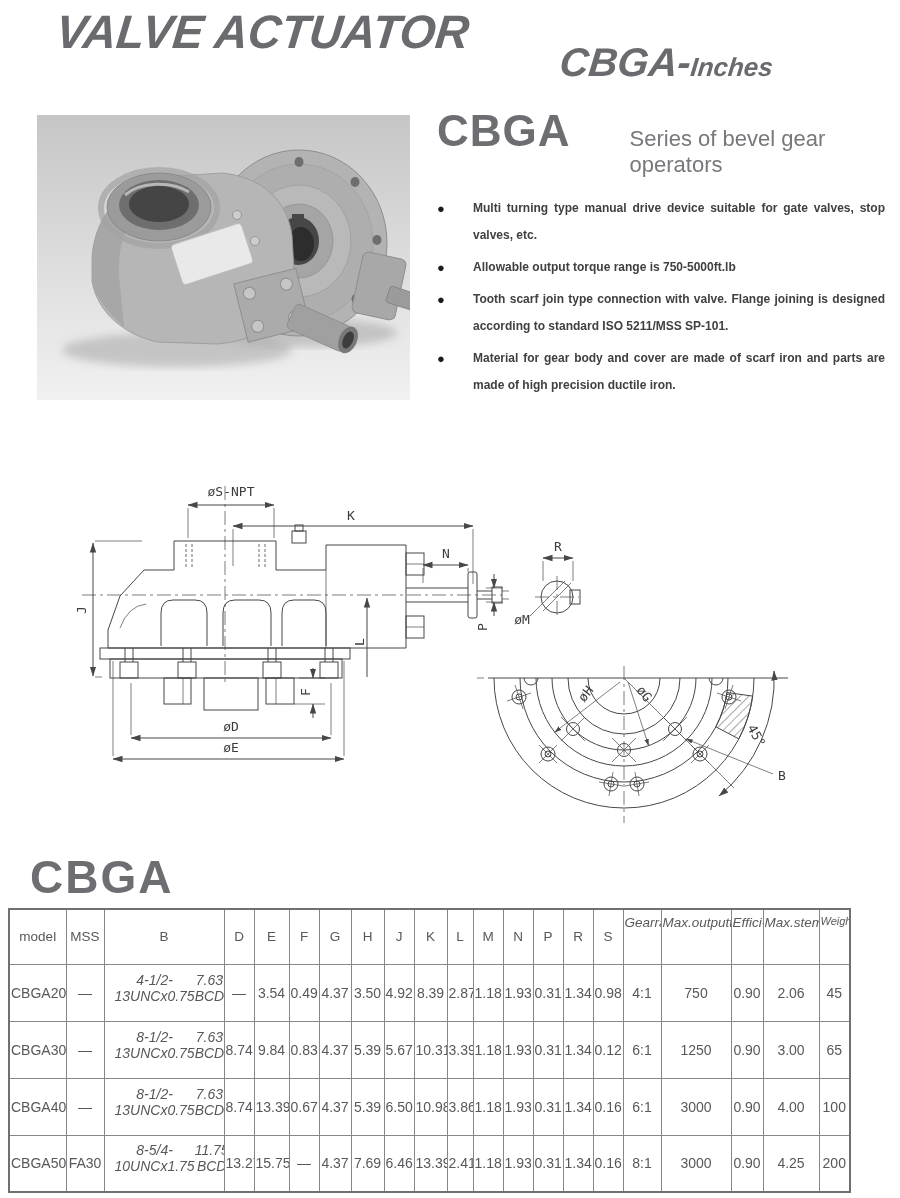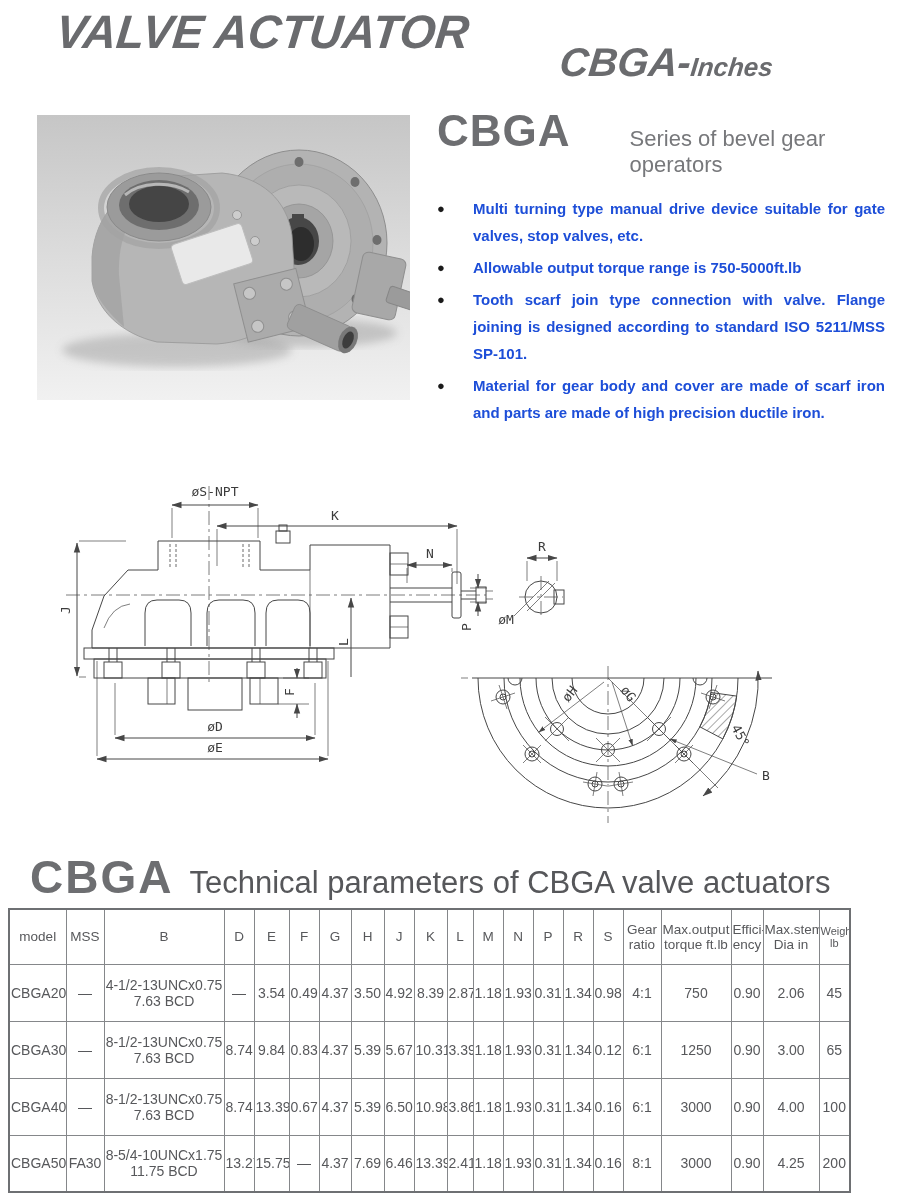--- a/index.html
+++ b/index.html
@@ -24,25 +24,25 @@
   .photo{position:absolute;left:37px;top:115px;width:373px;height:285px;}
   
   .intro{position:absolute;left:437px;top:106px;width:448px;}
   .intro-head{display:flex;align-items:baseline;gap:14px;}
   .intro-heading{font-size:44px;font-weight:bold;color:#6d6e71;letter-spacing:1px;}
   .intro-subheading{font-size:22px;color:#77787b;margin-left:45px;}
   .bullets{margin-top:17px;}
   .bullet{display:flex;margin-bottom:5px;}
   .bullet .dot{width:36px;flex:0 0 36px;font-size:13px;line-height:27px;color:#1a1a1a;}
   .bullet .txt{
-    flex:1;font-size:15px;font-weight:bold;line-height:27px;
-    color:#1d4ed8;text-align:justify;
+    flex:1;font-size:12px;font-weight:bold;line-height:27px;
+    color:#404040;text-align:justify;
   }
   
-  .drawing{position:absolute;left:0;top:478px;width:751px;height:360px;text-decoration:underline;}
+  .drawing{position:absolute;left:16px;top:478px;width:751px;height:360px;text-decoration:underline;}
   .drawing text{font-family:"DejaVu Sans Mono",monospace;font-size:13px;fill:#3c3c3c;}
   .dim{stroke:#474747;stroke-width:1;fill:none;}
   .thin{stroke:#474747;stroke-width:.7;fill:none;}
   .cl{stroke:#5a5a5a;stroke-width:.8;fill:none;stroke-dasharray:14 4 3 4;}
   .hid{stroke:#5a5a5a;stroke-width:.9;fill:none;stroke-dasharray:3 2;}
   
   .params-head{position:absolute;left:30px;top:850px;display:flex;align-items:baseline;gap:16px;white-space:nowrap;}
   .params-heading{font-size:46px;font-weight:bold;color:#6d6e71;letter-spacing:2px;}
   .params-subtitle{font-size:31px;color:#56575a;}
   table.params{
@@ -51,22 +51,22 @@
     font-size:14px;color:#57585b;border:2px solid #6e7073;
   }
   table.params th,table.params td{
     border:1px solid #85878a;text-align:center;vertical-align:middle;
     padding:0 1px;font-weight:normal;overflow:hidden;
   }
   table.params thead tr{height:55px;}
   table.params tbody tr{height:57px;}
   table.params th{font-size:13.5px;}
   table.params th.narrow{font-size:11px;}
-  .two{display:flex;flex-direction:column;justify-content:center;min-height:44px;padding:3px 0;}
-  td .two{min-height:42px;padding:4px 0;}
+  .two{display:flex;flex-direction:row;justify-content:space-between;min-height:44px;padding:3px 0;font-style:italic;}
+  td .two{min-height:42px;padding:4px 9px;}
 </style>
 </head>
 <body>
 
 <div class="page-title">VALVE ACTUATOR</div>
 <div class="page-subtitle">
   <span class="big">CBGA-</span><span class="small">Inches</span>
 </div>
 
 <div class="photo">
@@ -339,21 +339,20 @@
     <path class="dim" d="M758,193 A152,152 0 0 1 703,318" marker-start="url(#ar)" marker-end="url(#ar)"></path>
     <text x="740" y="262" transform="rotate(62 740 258)" text-anchor="middle">45°</text>
     <text x="766" y="302" text-anchor="middle">B</text>
     <path class="thin" d="M757,296 L670,261" marker-end="url(#ar)"></path>
   </g>
 </svg>
 </div>
 
 <div class="params-head">
   <span class="params-heading">CBGA</span>
-  <span class="params-subtitle">Technical parameters of CBGA valve actuators</span>
 </div>
 
 <table class="params">
     <colgroup>
       <col style="width: 57px;">
       <col style="width: 38px;">
       <col style="width: 120px;">
       <col style="width: 30px;">
       <col style="width: 35px;">
       <col style="width: 30px;">

